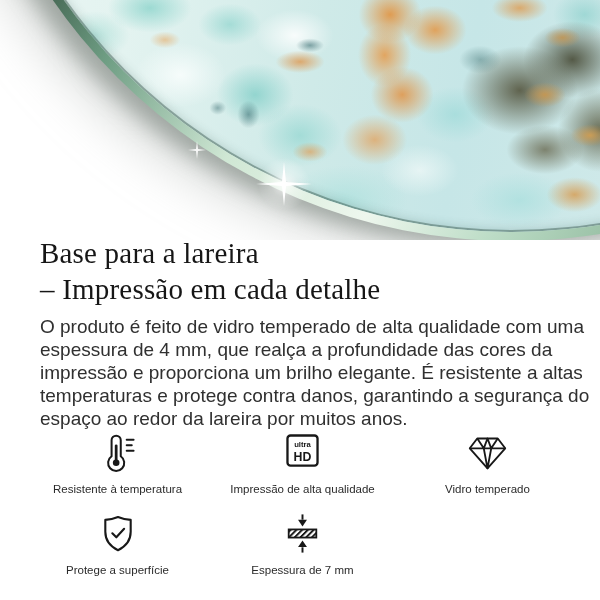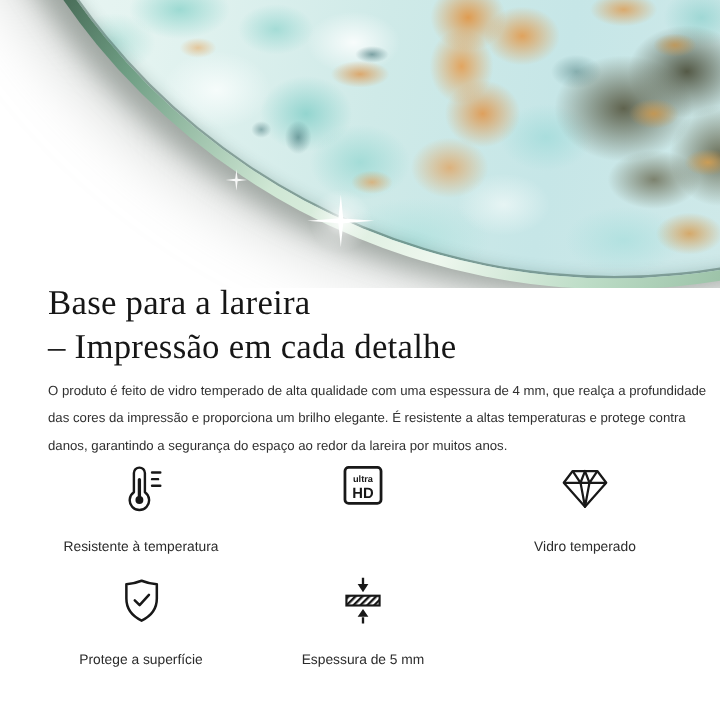--- a/index.html
+++ b/index.html
@@ -61,28 +61,28 @@
       radial-gradient(70px 40px at 50.7% 97.1%,rgba(165,222,220,.65),transparent 70%),
       
       linear-gradient(100deg,#f3faf8 0%,#e3f3f0 25%,#cfeae8 40%,#c6e6e7 52%,
                       #cfe9e9 65%,#cbe7e9 80%,#d5ecea 100%);}
   .sparkle-main{position:absolute;left:252px;top:152px;}
   .sparkle-small{position:absolute;left:187px;top:140px;}
 
   
   .title{font-family:"Liberation Serif",serif;font-weight:400;font-size:29px;
          line-height:36px;color:#161616;margin:-5px 0 0 40px;letter-spacing:.2px;}
-  .desc{margin:8px 0 0 40px;max-width:551px;font-size:11px;line-height:23px;color:#303030;}
+  .desc{margin:8px 0 0 40px;max-width:551px;font-size:19px;line-height:23px;color:#303030;}
 
   
   .features{display:grid;grid-template-columns:195px 175px 195px;row-gap:18px;
             padding-left:20px;margin-top:2px;}
   .feature{display:flex;flex-direction:column;align-items:center;}
   .ficon{height:44px;display:flex;align-items:flex-start;justify-content:flex-start;}
-  .flabel{margin-top:20px;font-size:11.5px;color:#2b2b2b;white-space:nowrap;}
+  .flabel{margin-top:7px;font-size:11.5px;color:#2b2b2b;white-space:nowrap;}
   svg{display:block;}
 </style>
 </head>
 <body>
 
 <div class="page">
 
   <div class="hero">
     <div class="circ shadow-soft"></div>
     <div class="circ shadow-tight"></div>
@@ -126,20 +126,21 @@
     </div>
 
     <div class="feature">
       <div class="ficon">
         <svg width="37" height="37" viewBox="0 0 48 48">
           <rect x="4.5" y="4.5" width="39" height="39" rx="4" fill="none" stroke="#181818" stroke-width="3"></rect>
           <text x="24" y="20" text-anchor="middle" font-size="10" font-weight="600" fill="#181818" font-family="&quot;Liberation Sans&quot;,sans-serif">ultra</text>
           <text x="24" y="37.5" text-anchor="middle" font-size="16" font-weight="700" fill="#181818" font-family="&quot;Liberation Sans&quot;,sans-serif">HD</text>
         </svg>
       </div>
+      <div class="flabel">Impressão de alta qualidade</div>
     </div>
 
     <div class="feature">
       <div class="ficon">
         <svg width="45" height="41" viewBox="0 0 48 44" fill="none" stroke="#181818" stroke-width="2" stroke-linejoin="round">
           <path d="M13 7 H35 L43 17.5 L24 39 L5 17.5 Z"></path>
           <path d="M5 17.5 H43 M13 7 L20 17.5 L24 7 L28 17.5 L35 7 M20 17.5 L24 39 L28 17.5"></path>
         </svg>
       </div>
       <div class="flabel">Vidro temperado</div>
@@ -164,17 +165,17 @@
               <rect x="0" y="0" width="2.4" height="5" fill="#181818"></rect>
             </pattern>
           </defs>
           <line x1="24" y1="1.5" x2="24" y2="8" stroke="#181818" stroke-width="2.4"></line>
           <path d="M18.5 8 h11 L24 16.5 Z" fill="#181818"></path>
           <rect x="7" y="20" width="34" height="10" fill="url(#hatch)" stroke="#181818" stroke-width="2.2"></rect>
           <path d="M18.5 41.5 h11 M18.5 41.5 L24 33.5 L29.5 41.5 Z" fill="#181818"></path>
           <line x1="24" y1="42" x2="24" y2="48.5" stroke="#181818" stroke-width="2.4"></line>
         </svg>
       </div>
-      <div class="flabel">Espessura de 5 mm</div>
+      <div class="flabel">Espessura de 7 mm</div>
     </div>
 
   </div>
 </div>
 
 </body></html>

